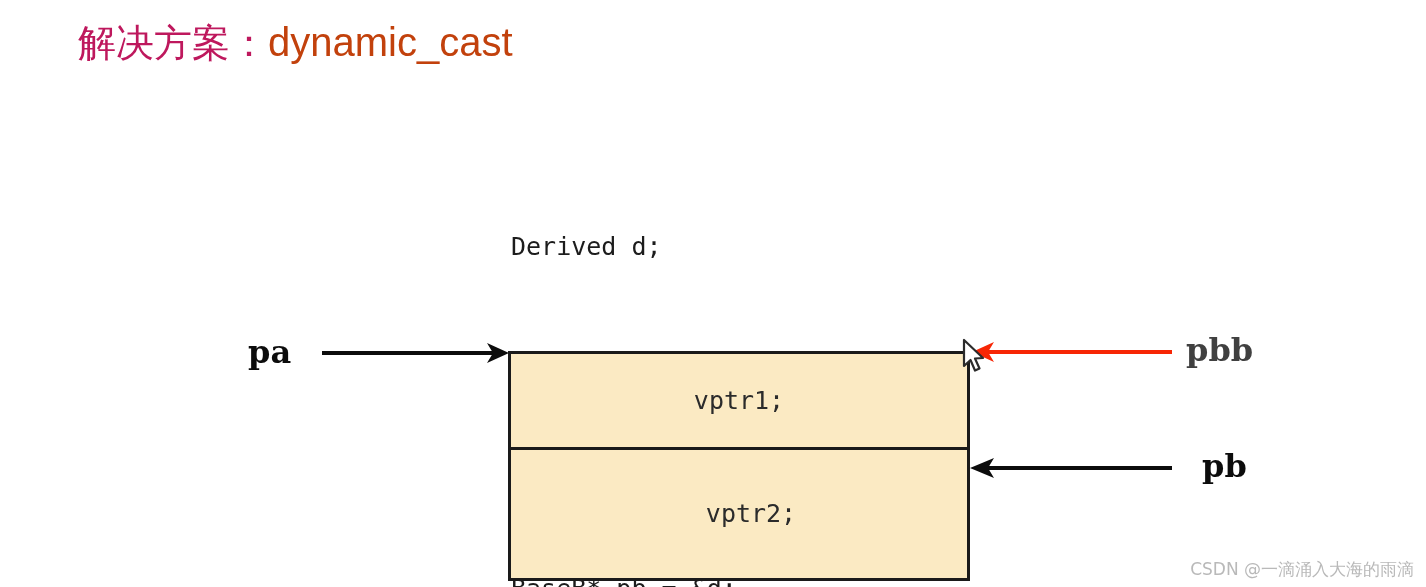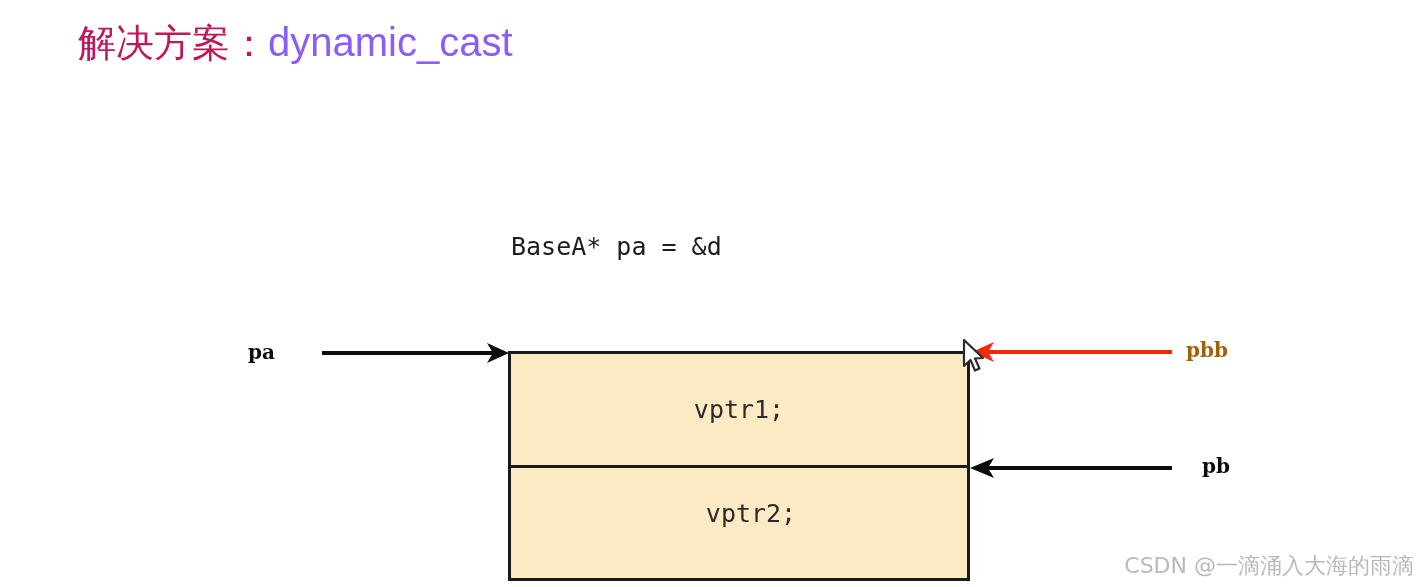--- a/index.html
+++ b/index.html
@@ -27,21 +27,21 @@
     line-height: 52px;
     white-space: nowrap;
     letter-spacing: 0px;
   }
   #title .cn {
     color: #be185d;
     font-family: "DejaVu Sans", "Liberation Sans", sans-serif;
     font-size: 38px;
   }
   #title .kw {
-    color: #8b5cf6;
+    color: #c2410c;
     font-family: "Liberation Sans", sans-serif;
     font-size: 40px;
   }
 
   
   #code {
     position: absolute;
     left: 511px;
     top: 104px;
     font-family: "DejaVu Sans Mono", "Liberation Mono", monospace;
@@ -70,40 +70,40 @@
     box-sizing: border-box;
     display: flex;
     align-items: center;
     justify-content: center;
     font-family: "DejaVu Sans Mono", "Liberation Mono", monospace;
     font-size: 25px;
     color: #2b2b2b;
   }
   #cell-vptr1 {
     top: 0;
-    height: 114px;
+    height: 96px;
     border-bottom: 3px solid #1a1a1a;
   }
   #cell-vptr2 {
     top: 114px;
     height: 90px;
     padding-left: 24px;
   }
 
   
   .ptr-label {
     position: absolute;
     font-family: "DejaVu Serif", "Liberation Serif", serif;
     font-weight: bold;
-    font-size: 20px;
+    font-size: 32px;
     line-height: 32px;
     white-space: nowrap;
   }
   #label-pa  { left: 248px; top: 336px; color: #0c0c0c; }
-  #label-pbb { left: 1186px; top: 334px; color: #a16207; text-align: center; }
+  #label-pbb { left: 1186px; top: 334px; color: #404040; text-align: center; }
   #label-pb  { left: 1186px; top: 450px; color: #0c0c0c; margin-left: 16px; }
 
   
   #arrows {
     position: absolute;
     left: 0;
     top: 0;
     width: 1426px;
     height: 587px;
     pointer-events: none;
@@ -117,35 +117,36 @@
     width: 26px;
     height: 38px;
   }
 
   
   #watermark {
     position: absolute;
     right: 12px;
     bottom: 6px;
     font-family: "DejaVu Sans", "Liberation Sans", sans-serif;
-    font-size: 22px;
+    font-size: 17px;
     color: #b9b9b9;
     white-space: nowrap;
   }
 </style>
 </head>
 <body>
 
 <div id="slide">
 
   <div id="title">
     <span class="cn">解决方案：</span><span class="kw">dynamic_cast</span>
   </div>
 
   <div id="code">
+    <div class="code-line">Derived d;</div>
     <div class="code-line">BaseA* pa = &amp;d</div>
     <div class="code-line">BaseB* pb = &amp;d;</div>
     
   </div>
 
   <div id="layout-box">
     <div class="cell" id="cell-vptr1">
       <span>vptr1;</span>
     </div>
     <div class="cell" id="cell-vptr2">

